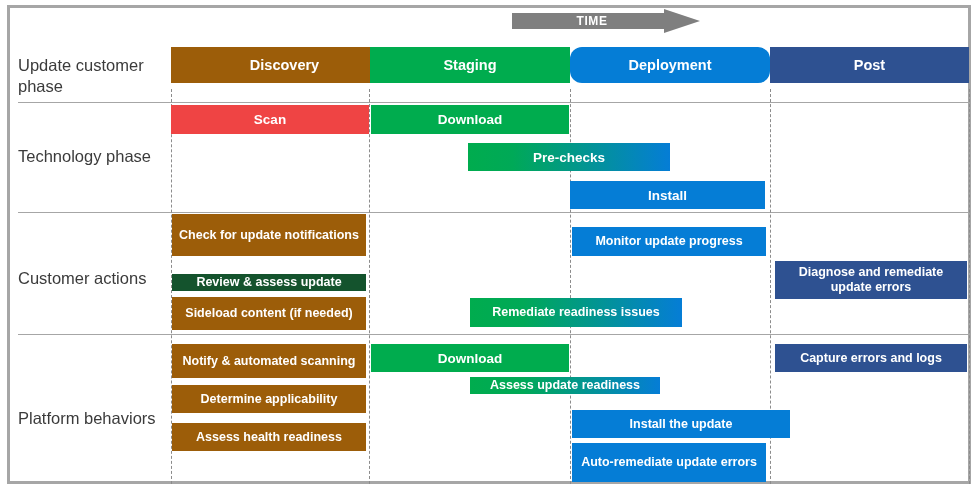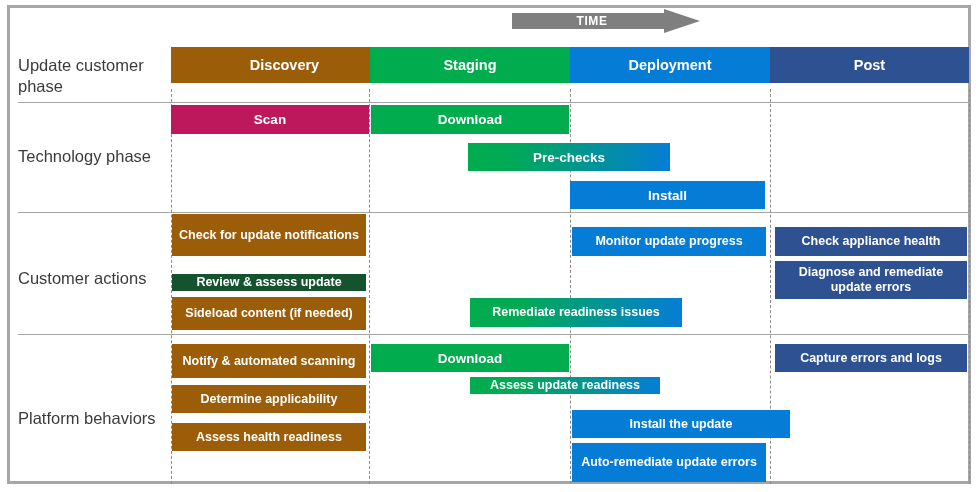--- a/index.html
+++ b/index.html
@@ -141,37 +141,36 @@
   <div class="col-sep" style="left:770px;"></div>
   <div class="col-sep" style="left:969px;"></div>
 
   <div class="row-label" style="top:55px;">Update customer phase</div>
   <div class="row-label" style="top:146px;">Technology phase</div>
   <div class="row-label" style="top:268px;">Customer actions</div>
   <div class="row-label" style="top:408px;">Platform behaviors</div>
 
   <div class="phase-cell" style="left:171px; width:227px; background:#9c5d09;">Discovery</div>
   <div class="phase-cell" style="left:370px; width:200px; background:#00ac4e;">Staging</div>
-  <div class="phase-cell" style="left:570px; width:200px; background:#057dd6;">Deployment</div>
+  <div class="phase-cell" style="left:570px; width:200px; background:#057dd6;border-radius:12px;">Deployment</div>
   <div class="phase-cell" style="left:770px; width:199px; background:#2e5191;">Post</div>
 
-  <div class="bar big" style="left:171px; top:105px; width:198px; height:29px; background:#be185d;">Scan</div>
+  <div class="bar big" style="left:171px; top:105px; width:198px; height:29px; background:#ef4444;">Scan</div>
   <div class="bar big" style="left:371px; top:105px; width:198px; height:29px; background:#00ac4e;">Download</div>
   <div class="bar big" style="left:468px; top:143px; width:202px; height:28px; background:linear-gradient(90deg,#00ac4e 0%,#00a957 22%,#057dd6 100%);">Pre-checks</div>
   <div class="bar big" style="left:570px; top:181px; width:195px; height:28px; background:#057dd6;">Install</div>
 
   <div class="bar" style="left:172px; top:214px; width:194px; height:42px; background:#9c5d09;">Check for update notifications</div>
   <div class="bar" style="left:172px; top:274px; width:194px; height:17px; background:#14532d;">Review &amp; assess update</div>
   <div class="bar" style="left:172px; top:297px; width:194px; height:33px; background:#9c5d09;">Sideload content (if needed)</div>
 
   <div class="bar" style="left:470px; top:298px; width:212px; height:29px; background:linear-gradient(90deg,#00ac4e 0%,#00a957 25%,#057dd6 100%);">Remediate readiness issues</div>
 
   <div class="bar" style="left:572px; top:227px; width:194px; height:29px; background:#057dd6;">Monitor update progress</div>
 
-  <div class="bar" style="left:775px; top:227px; width:192px; height:29px; background:#2e5191;">Check appliance health</div>
   <div class="bar" style="left:775px; top:261px; width:192px; height:38px; background:#2e5191;">Diagnose and remediate update errors</div>
 
   <div class="bar" style="left:172px; top:344px; width:194px; height:34px; background:#9c5d09;">Notify &amp; automated scanning</div>
   <div class="bar" style="left:172px; top:385px; width:194px; height:28px; background:#9c5d09;">Determine applicability</div>
   <div class="bar" style="left:172px; top:423px; width:194px; height:28px; background:#9c5d09;">Assess health readiness</div>
 
   <div class="bar big" style="left:371px; top:344px; width:198px; height:28px; background:#00ac4e;">Download</div>
   <div class="bar" style="left:470px; top:377px; width:190px; height:17px; background:linear-gradient(90deg,#00ac4e 0%,#00a957 28%,#057dd6 100%);">Assess update readiness</div>
   <div class="bar" style="left:572px; top:410px; width:218px; height:28px; background:#057dd6;">Install  the update</div>
   <div class="bar" style="left:572px; top:443px; width:194px; height:39px; background:#057dd6;">Auto-remediate update errors</div>

